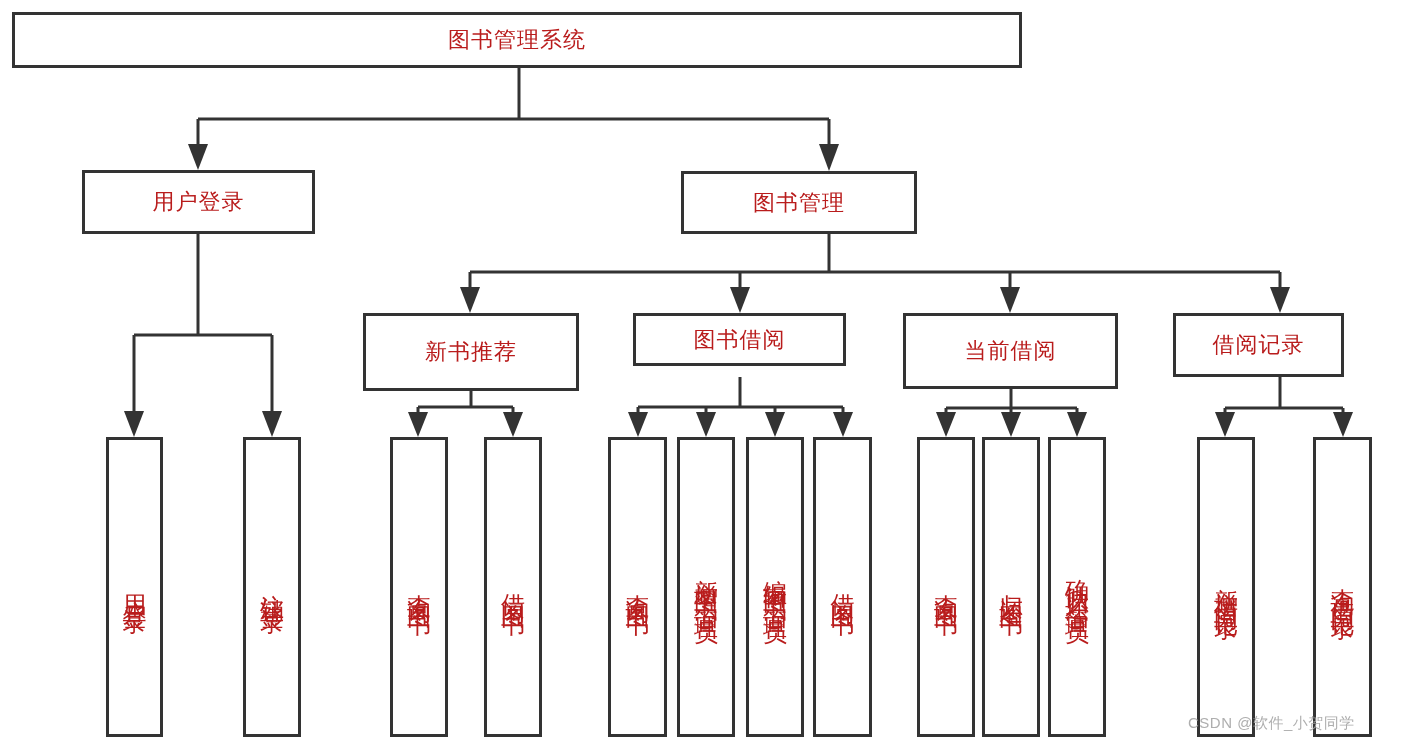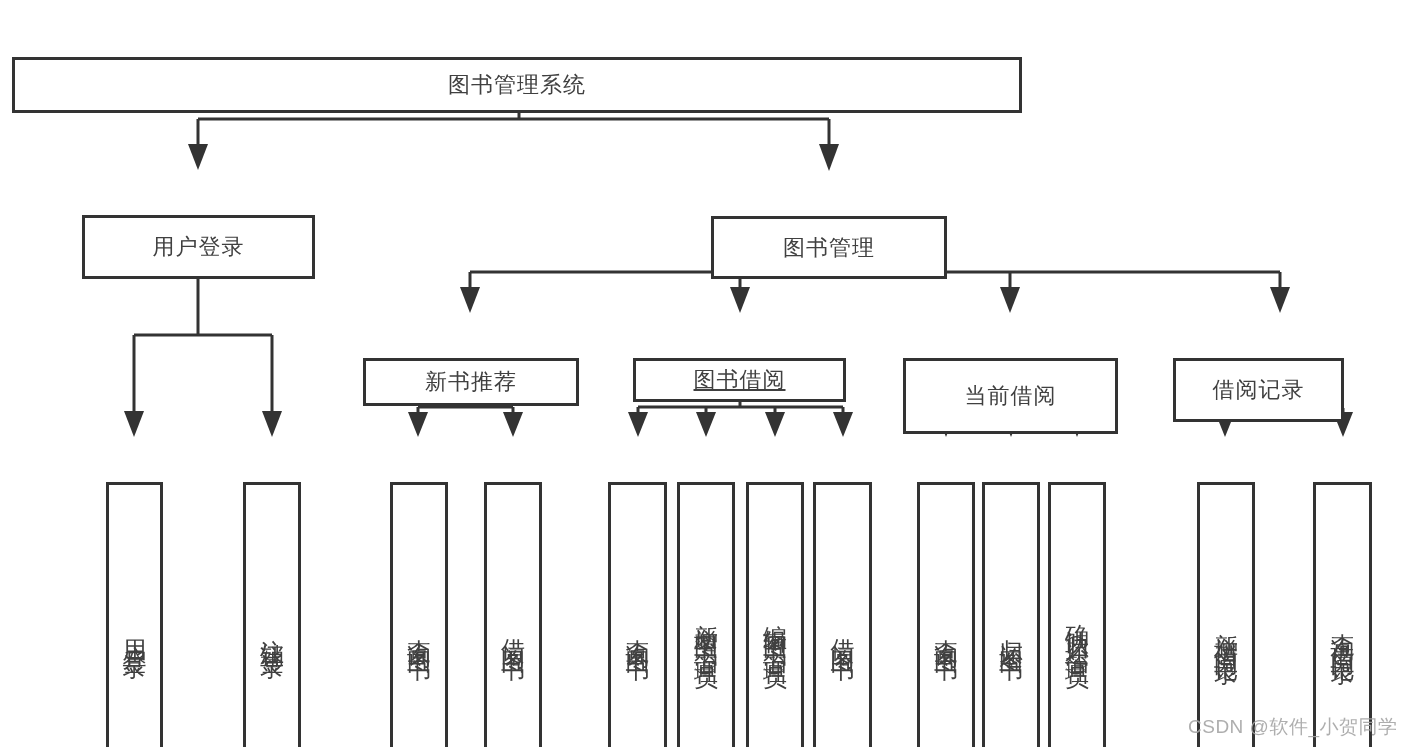--- a/index.html
+++ b/index.html
@@ -22,23 +22,22 @@
     z-index: 1;
   }
   .node {
     position: absolute;
     box-sizing: border-box;
     border: 3px solid #333333;
     background: #ffffff;
     display: flex;
     align-items: center;
     justify-content: center;
-    color: #404040;
+    color: #b91c1c;
     z-index: 2;
-    margin-top: 45px;
   }
   .hnode {
     font-size: 22px;
     letter-spacing: 1px;
     white-space: nowrap;
   }
   .vnode {
     top: 437px;
     height: 300px;
   }
@@ -47,21 +46,21 @@
     text-orientation: mixed;
     font-size: 24px;
     letter-spacing: 6px;
     line-height: 1;
     white-space: nowrap;
   }
   #watermark {
     position: absolute;
     left: 1188px;
     top: 714px;
-    font-size: 19px;
+    font-size: 15px;
     color: rgba(165, 165, 165, 0.9);
     white-space: nowrap;
     z-index: 10;
     letter-spacing: 0.5px;
   }
 </style>
 </head>
 <body>
 
 <div id="canvas">
@@ -132,28 +131,28 @@
     </g>
   </svg>
 
   <div class="node hnode" style="left:12px; top:12px; width:1010px; height:56px;">
     <span>图书管理系统</span>
   </div>
 
   <div class="node hnode" style="left:82px; top:170px; width:233px; height:64px;">
     <span>用户登录</span>
   </div>
-  <div class="node hnode" style="left:711px; top:171px; width:236px; height:63px;">
+  <div class="node hnode" style="left:681px; top:171px; width:236px; height:63px;">
     <span>图书管理</span>
   </div>
 
-  <div class="node hnode" style="left:363px; top:313px; width:216px; height:48px;">
+  <div class="node hnode" style="left:363px; top:313px; width:216px; height:78px;">
     <span>新书推荐</span>
   </div>
-  <div class="node hnode" style="left:633px; top:313px; width:213px; height:44px;text-decoration:underline;">
+  <div class="node hnode" style="left:633px; top:313px; width:213px; height:53px;">
     <span>图书借阅</span>
   </div>
   <div class="node hnode" style="left:903px; top:313px; width:215px; height:76px;">
     <span>当前借阅</span>
   </div>
   <div class="node hnode" style="left:1173px; top:313px; width:171px; height:64px;">
     <span>借阅记录</span>
   </div>
 
   <div class="node vnode" style="left:106px; width:57px;">

